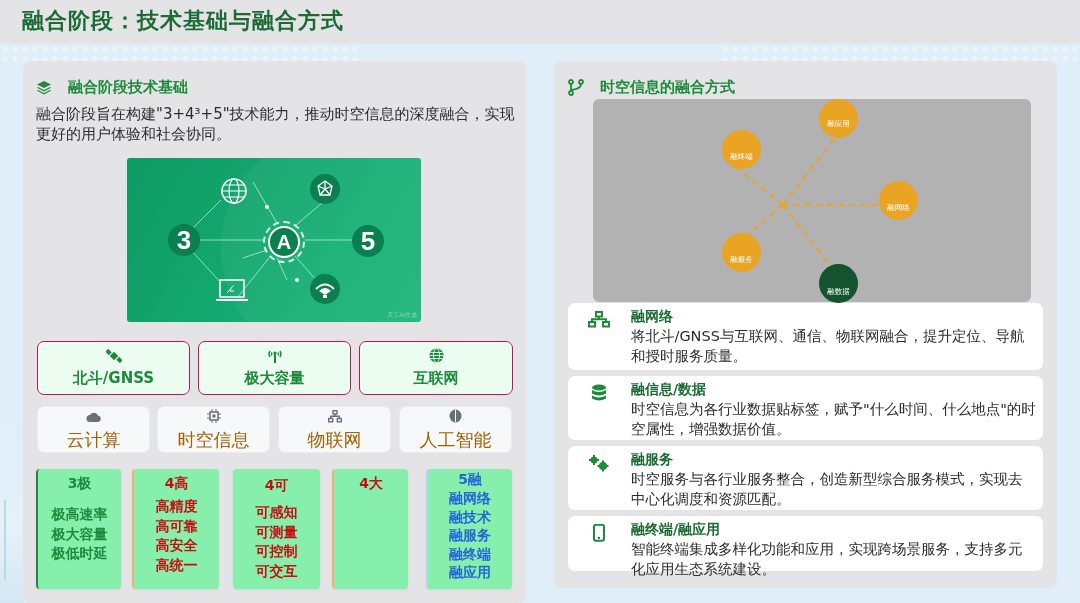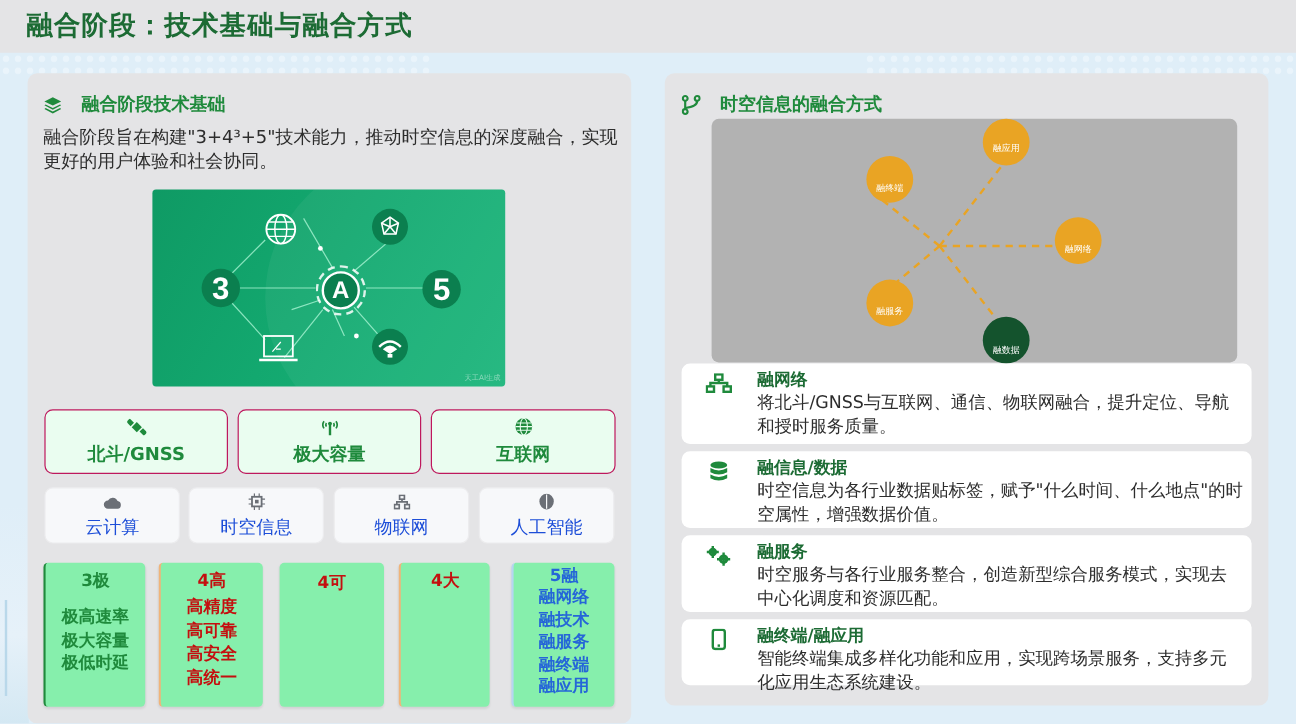--- a/index.html
+++ b/index.html
@@ -83,21 +83,21 @@
     position: absolute; top: 341px; height: 54px; border-radius: 7px;
     background: #eafdf0; display: flex; flex-direction: column; align-items: center; justify-content: center;
     border: 1px solid #be185d;
   }
   .tech-top .label { font-size: 15px; font-weight: bold; color: #1f8a3c; margin-top: 2px; }
   .tech-bot {
     position: absolute; top: 406px; height: 47px; border-radius: 7px;
     background: #f7f8fa; display: flex; flex-direction: column; align-items: center; justify-content: center;
     border: 1px solid #ececee;
   }
-  .tech-bot .label { font-size: 15px; color: #1d4ed8; margin-top: 1px; }
+  .tech-bot .label { font-size: 18px; color: #a16207; margin-top: 1px; }
 
   .feat {
     position: absolute; top: 469px; height: 120px; background: #86efac; border-radius: 4px;
     text-align: center; font-weight: bold;
     box-shadow: 0 1px 2px rgba(0,0,0,0.08);
   }
   .feat .head { font-size: 14px; margin-top: 6px; }
   .feat .items { font-size: 14px; line-height: 19.5px; }
   .feat.green { border-left: 2px solid #1f8a3c; color: #1f8a3c; }
   .feat.red { border-left: 2px solid #f0b47a; color: #c40f0f; }
@@ -309,20 +309,26 @@
   <div class="head">4高</div>
   <div class="items" style="margin-top:4px;">
     <div>高精度</div>
     <div>高可靠</div>
     <div>高安全</div>
     <div>高统一</div>
   </div>
 </div>
 <div class="feat red" style="left:233px;width:87px;border-left:none;">
   <div class="head" style="margin-top:8px;">4可</div>
+  <div class="items" style="margin-top:8px;">
+    <div>可感知</div>
+    <div>可测量</div>
+    <div>可控制</div>
+    <div>可交互</div>
+  </div>
 </div>
 <div class="feat red" style="left:332px;width:76px;">
   <div class="head">4大</div>
 </div>
 <div class="feat blue" style="left:426px;width:86px;">
   <div class="head" style="margin-top:2px;">5融</div>
   <div class="items" style="line-height:18.5px;">
     <div>融网络</div>
     <div>融技术</div>
     <div>融服务</div>

